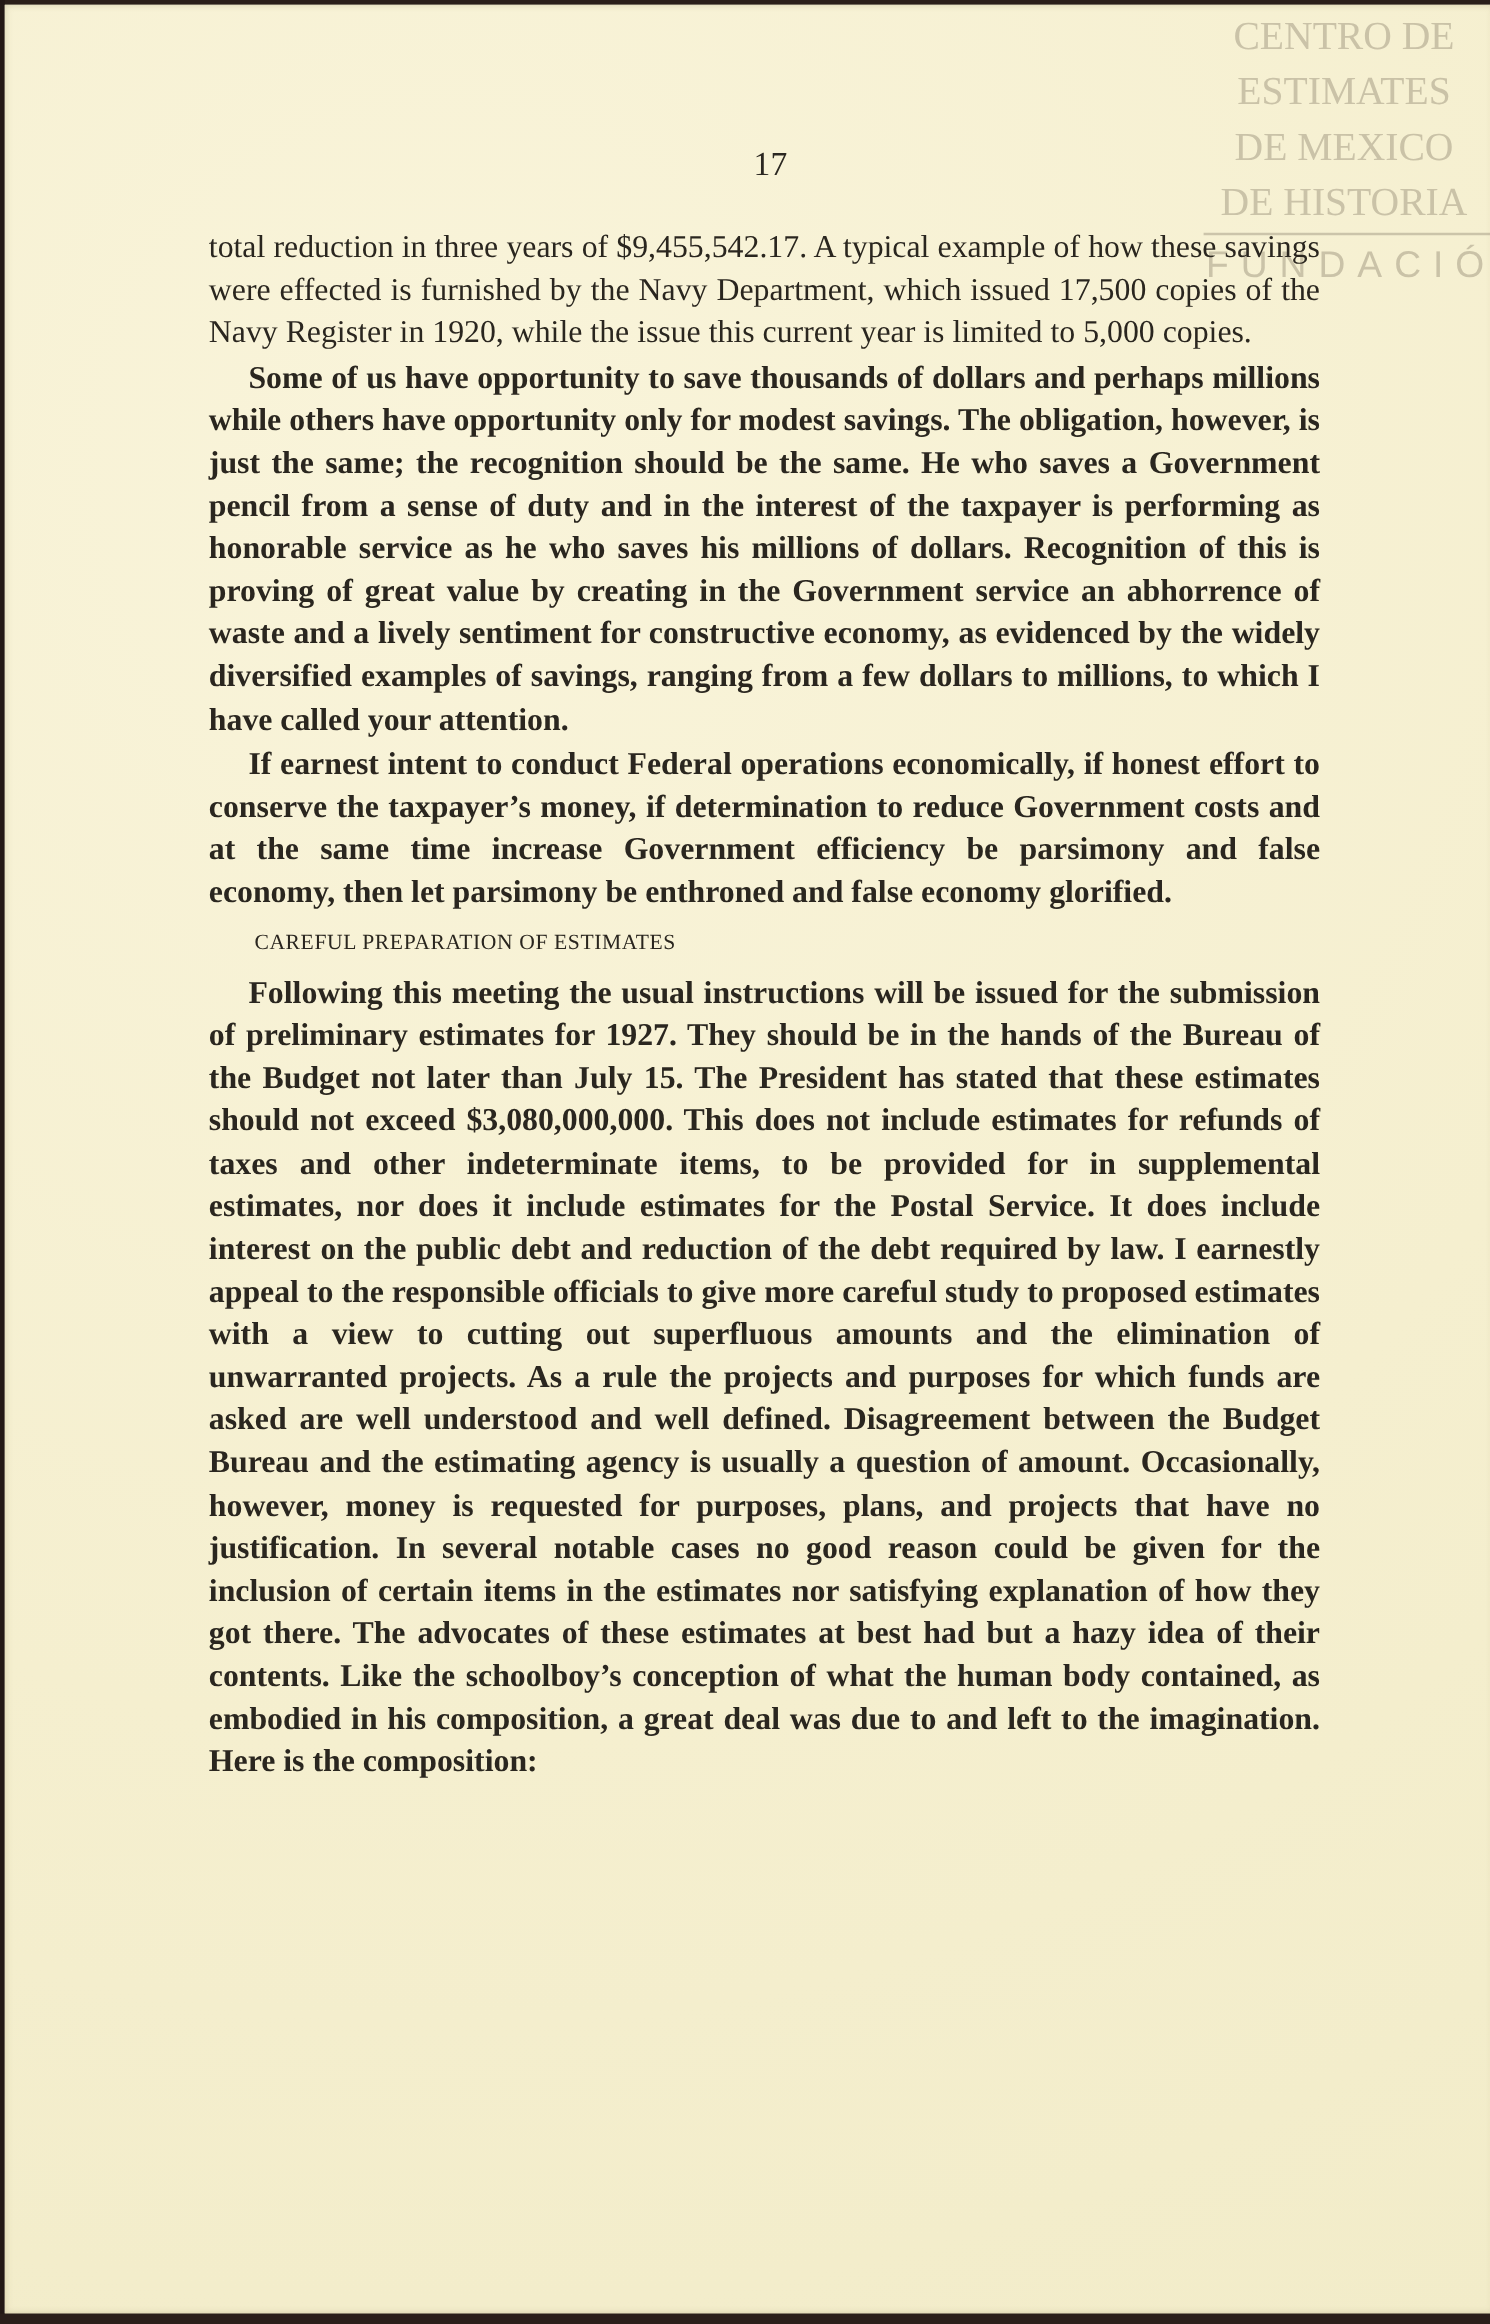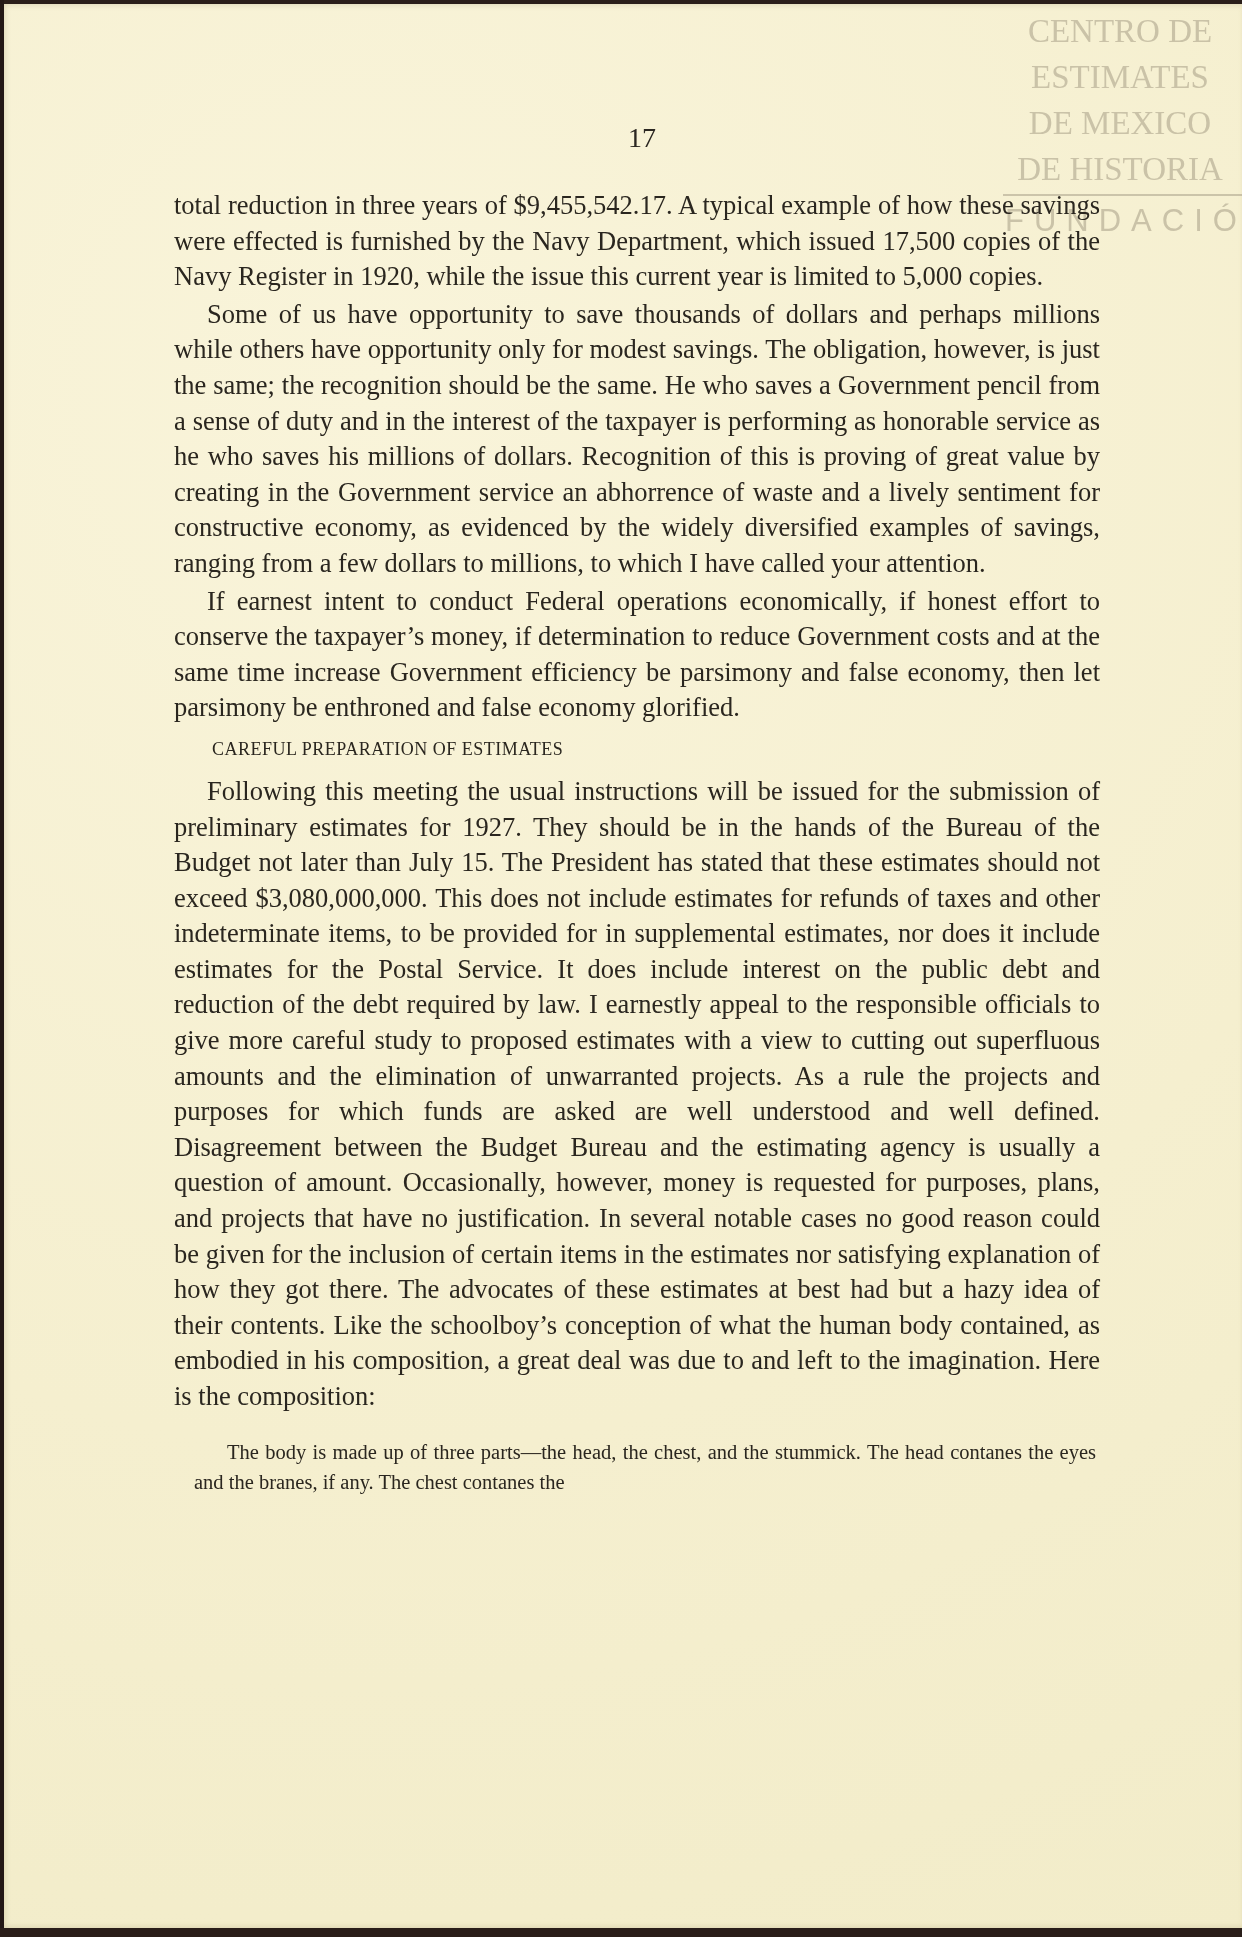--- a/index.html
+++ b/index.html
@@ -85,20 +85,21 @@
       color: #2a261f;
       font-size: 26.5px;
       line-height: 35.6px;
       text-align: justify;
     }
     .text-column p {
       margin: 2px;
     }
     .text-column p.indent {
       text-indent: 33px;
+      font-weight: bold;
     }
     .section-heading {
       text-align: left;
       font-size: 18px;
       letter-spacing: 0.5px;
       margin: 10px 0 12px 0 !important;
       line-height: 26px;
       padding-left: 40px;
     }
     .quote {
@@ -139,17 +140,16 @@
 
   <div class="text-column">
     <p>total reduction in three years of $9,455,542.17.  A typical example of how these savings were effected is furnished by the Navy Department, which issued 17,500 copies of the Navy Register in 1920, while the issue this current year is limited to 5,000 copies.</p>
     <p class="indent">Some of us have opportunity to save thousands of dollars and perhaps millions while others have opportunity only for modest savings.  The obligation, however, is just the same; the recognition should be the same.  He who saves a Government pencil from a sense of duty and in the interest of the taxpayer is performing as honorable service as he who saves his millions of dollars.  Recognition of this is proving of great value by creating in the Government service an abhorrence of waste and a lively sentiment for constructive economy, as evidenced by the widely diversified examples of savings, ranging from a few dollars to millions, to which I have called your attention.</p>
     <p class="indent">If earnest intent to conduct Federal operations economically, if honest effort to conserve the taxpayer’s money, if determination to reduce Government costs and at the same time increase Government efficiency be parsimony and false economy, then let parsimony be enthroned and false economy glorified.</p>
 
     <p class="section-heading">CAREFUL PREPARATION OF ESTIMATES</p>
 
     <p class="indent">Following this meeting the usual instructions will be issued for the submission of preliminary estimates for 1927.  They should be in the hands of the Bureau of the Budget not later than July 15. The President has stated that these estimates should not exceed $3,080,000,000.  This does not include estimates for refunds of taxes and other indeterminate items, to be provided for in supplemental estimates, nor does it include estimates for the Postal Service.  It does include interest on the public debt and reduction of the debt required by law.  I earnestly appeal to the responsible officials to give more careful study to proposed estimates with a view to cutting out superfluous amounts and the elimination of unwarranted projects.  As a rule the projects and purposes for which funds are asked are well understood and well defined.  Disagreement between the Budget Bureau and the estimating agency is usually a question of amount.  Occasionally, however, money is requested for purposes, plans, and projects that have no justification.  In several notable cases no good reason could be given for the inclusion of certain items in the estimates nor satisfying explanation of how they got there.  The advocates of these estimates at best had but a hazy idea of their contents.  Like the schoolboy’s conception of what the human body contained, as embodied in his composition, a great deal was due to and left to the imagination.  Here is the composition:</p>
 
-    <p class="quote indent">The body is made up of three parts—the head, the chest, and the stummick. The head contanes the eyes and the branes, if any.  The chest contanes the</p>
   </div>
 </div>
 
 <div class="bottom-band"></div>
 
 </body></html>

